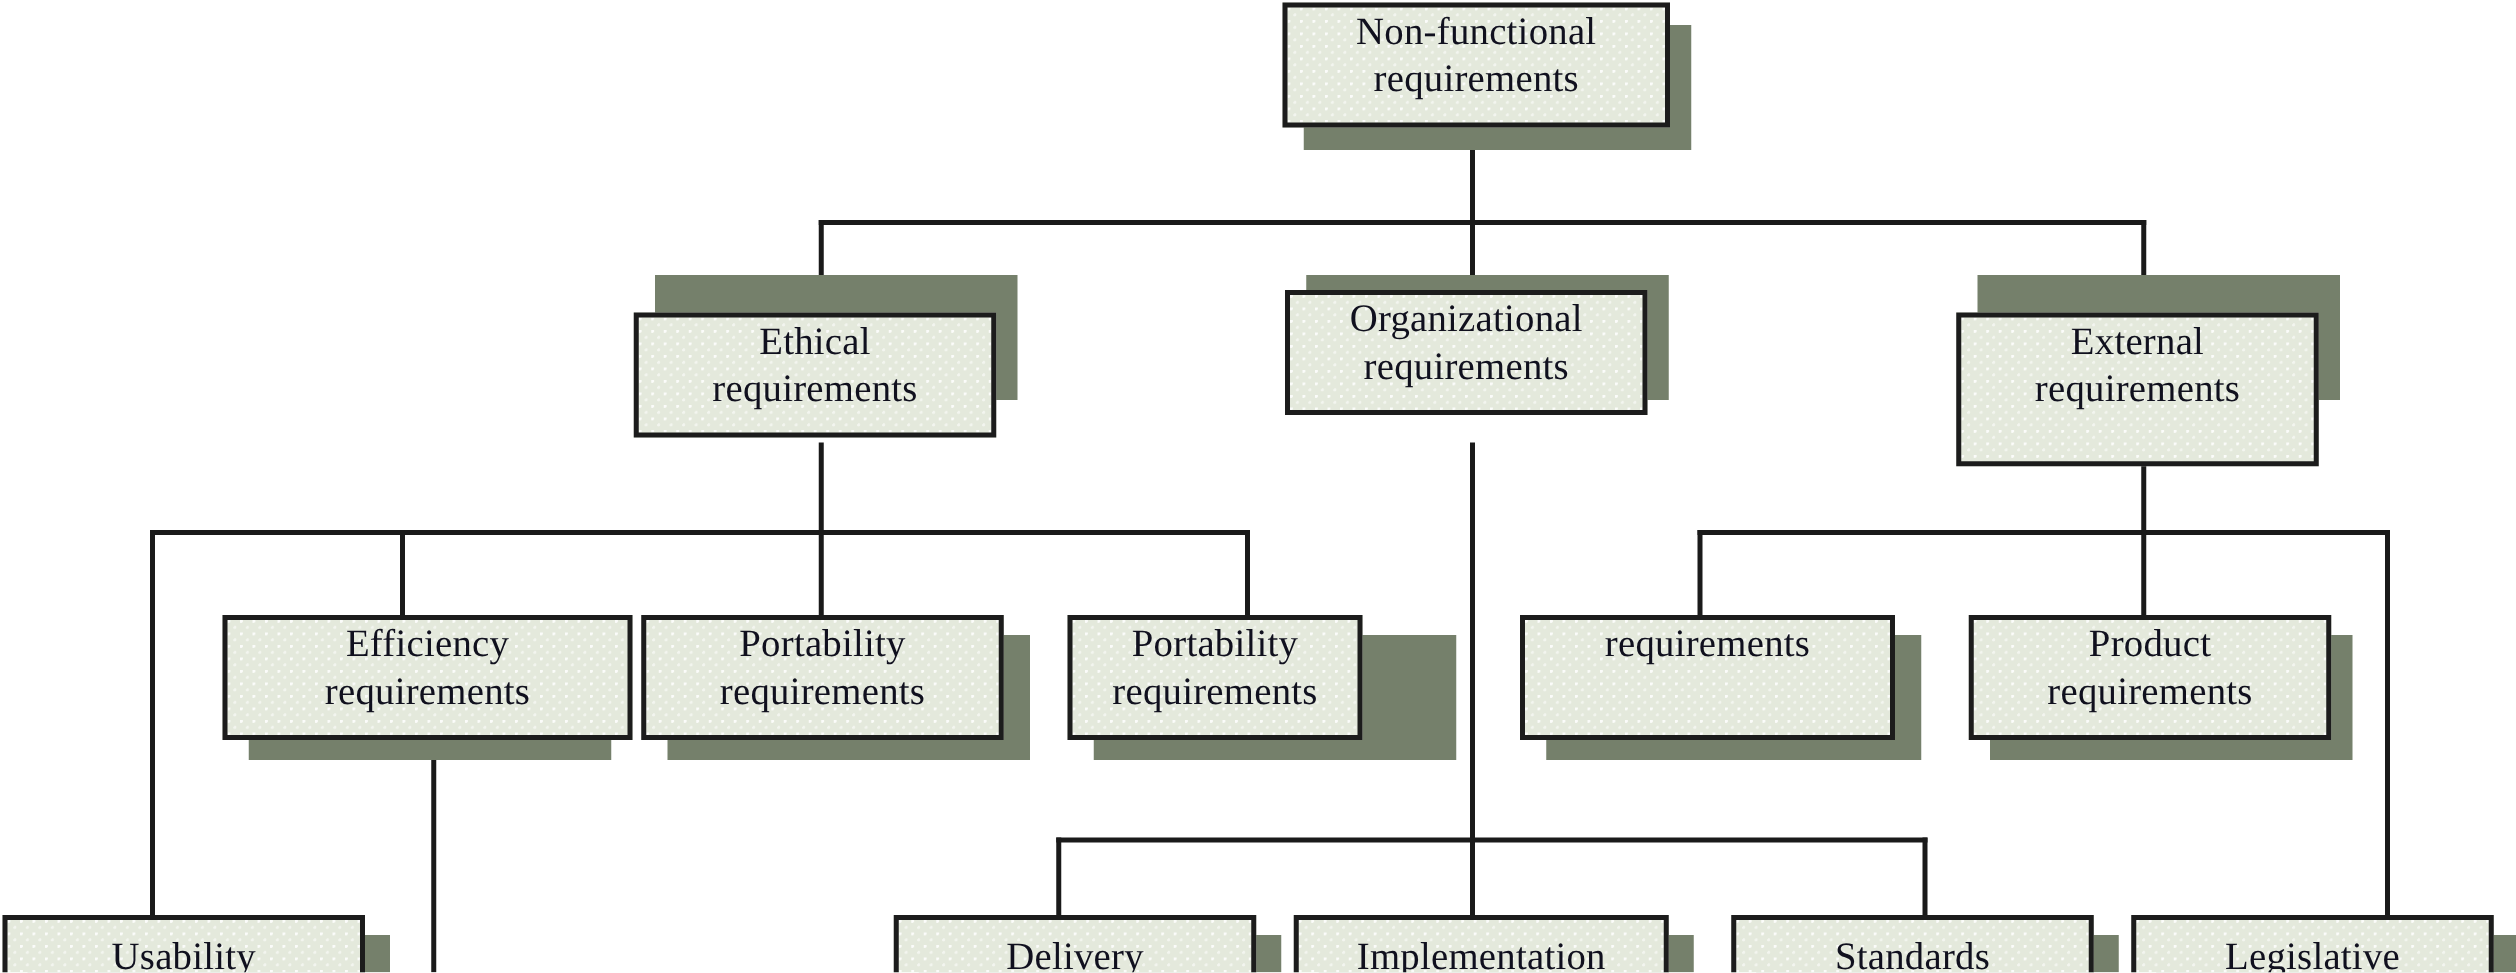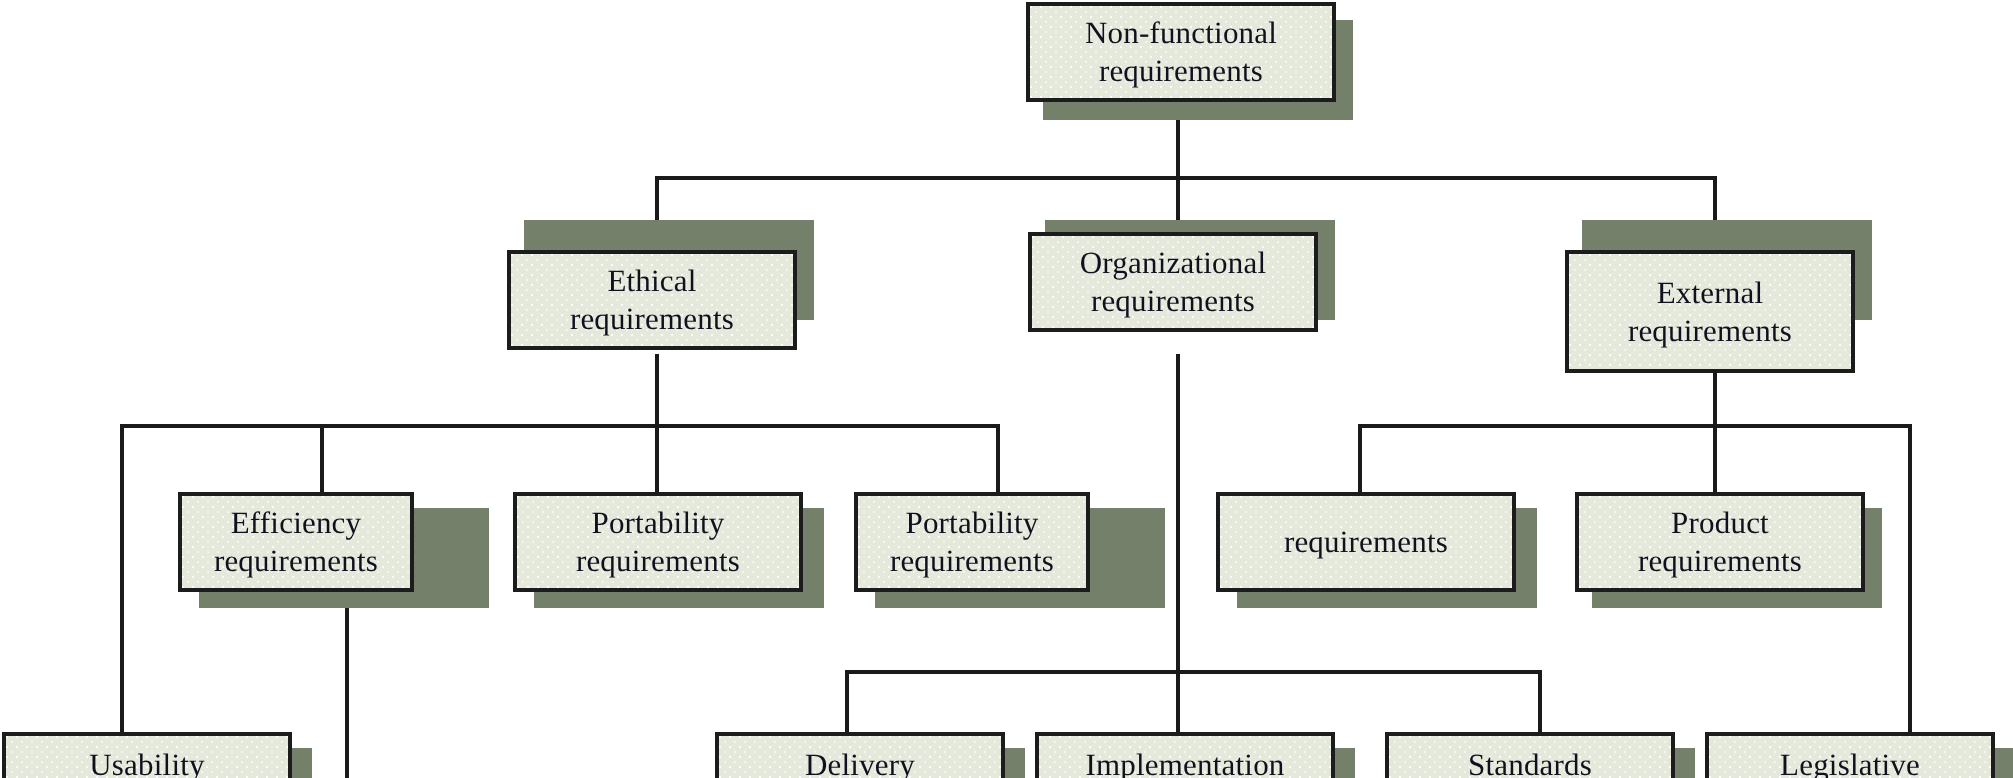--- a/index.html
+++ b/index.html
@@ -33,21 +33,21 @@
     box-sizing: border-box;
     border: 4px solid #1c1c1c;
     background-color: #e4e9dc;
     background-image:
       radial-gradient(circle at 1px 1px, rgba(255,255,255,0.85) 1.1px, transparent 1.4px),
       radial-gradient(circle at 6px 6px, rgba(255,255,255,0.55) 1.1px, transparent 1.4px);
     background-size: 10px 10px, 10px 10px;
     display: flex;
     flex-direction: column;
     align-items: center;
-    justify-content: center;
+    justify-content: flex-start;
     text-align: center;
     color: #10101e;
     font-size: 31px;
     line-height: 1.22;
     letter-spacing: 0.2px;
     z-index: 3;
     text-rendering: geometricPrecision;
   }
   .node .ln {
     display: block;
@@ -131,21 +131,21 @@
   </div>
   <div class="node" style="left:1028px; top:232px; width:290px; height:100px;">
     <span class="ln">Organizational</span>
     <span class="ln">requirements</span>
   </div>
   <div class="node" style="left:1565px; top:250px; width:290px; height:123px;">
     <span class="ln">External</span>
     <span class="ln">requirements</span>
   </div>
 
-  <div class="node" style="left:178px; top:492px; width:236px; height:100px;">
+  <div class="node" style="left:178px; top:492px; width:328px; height:100px;">
     <span class="ln">Efficiency</span>
     <span class="ln">requirements</span>
   </div>
   <div class="node" style="left:513px; top:492px; width:290px; height:100px;">
     <span class="ln">Portability</span>
     <span class="ln">requirements</span>
   </div>
   <div class="node" style="left:854px; top:492px; width:236px; height:100px;">
     <span class="ln">Portability</span>
     <span class="ln">requirements</span>

